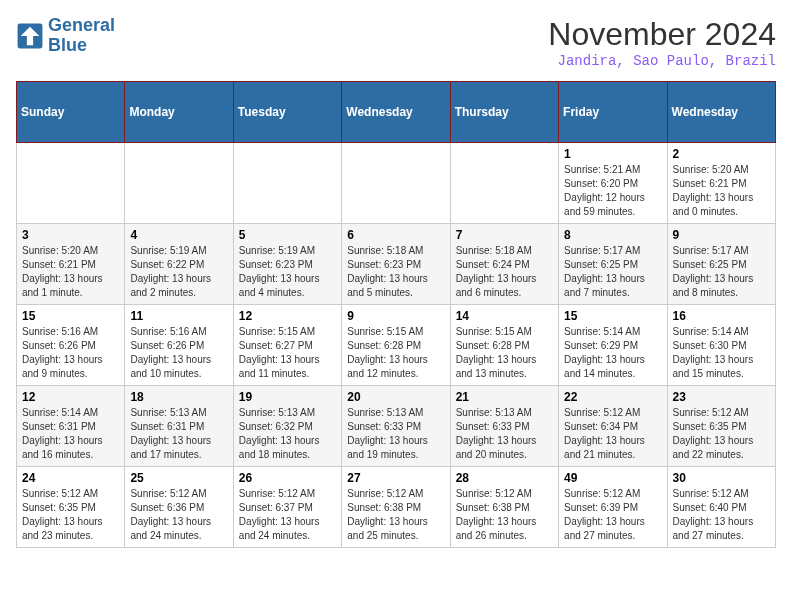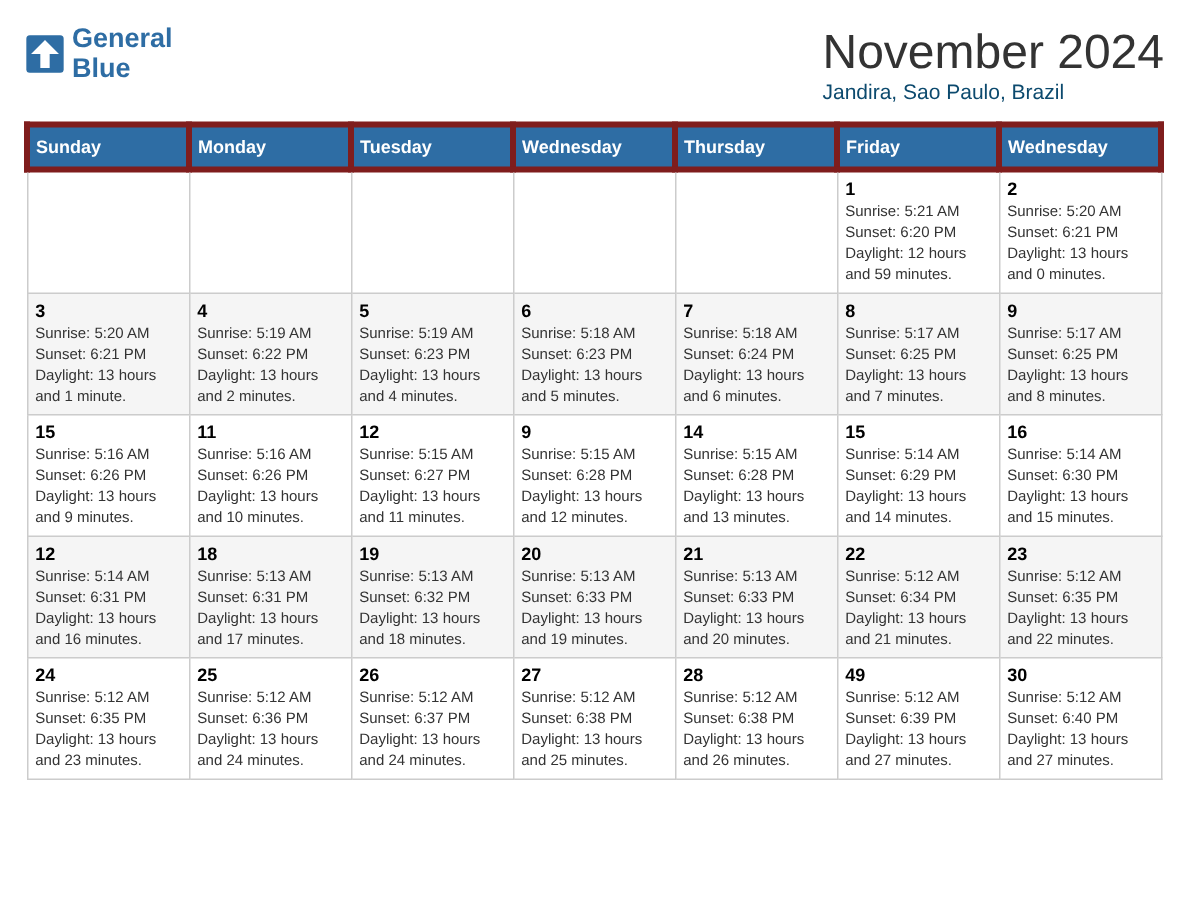--- a/index.html
+++ b/index.html
@@ -29,43 +29,45 @@
       line-height: 1.1;
     }
     .logo-text span {
       color: #2e6da4;
     }
     .logo-icon {
       width: 28px;
       height: 28px;
     }
     .title-block {
+      text-align: right;
     }
     .month-title {
       font-size: 32px;
       font-weight: normal;
       color: #333;
     }
     .location {
       font-size: 14px;
-      color: #0c4a6e;
+      color: #8b5cf6;
+      font-family: Liberation Mono, monospace;
     }
     .calendar {
       width: 100%;
       border-collapse: collapse;
       font-size: 11px;
     }
     .calendar thead th {
       background: #2e6da4;
       color: #fff;
-      padding: 6px 4px;
+      padding: 23px 4px;
       text-align: left;
       font-size: 12px;
       font-weight: bold;
-      border: 4px solid #7f1d1d;
+      border: 1px solid #7f1d1d;
     }
     .calendar tbody td {
       border: 1px solid #ccc;
       vertical-align: top;
       padding: 4px 5px;
       width: 108px;
       min-height: 80px;
       background: #fff;
     }
     .calendar tbody tr:nth-child(even) td {

